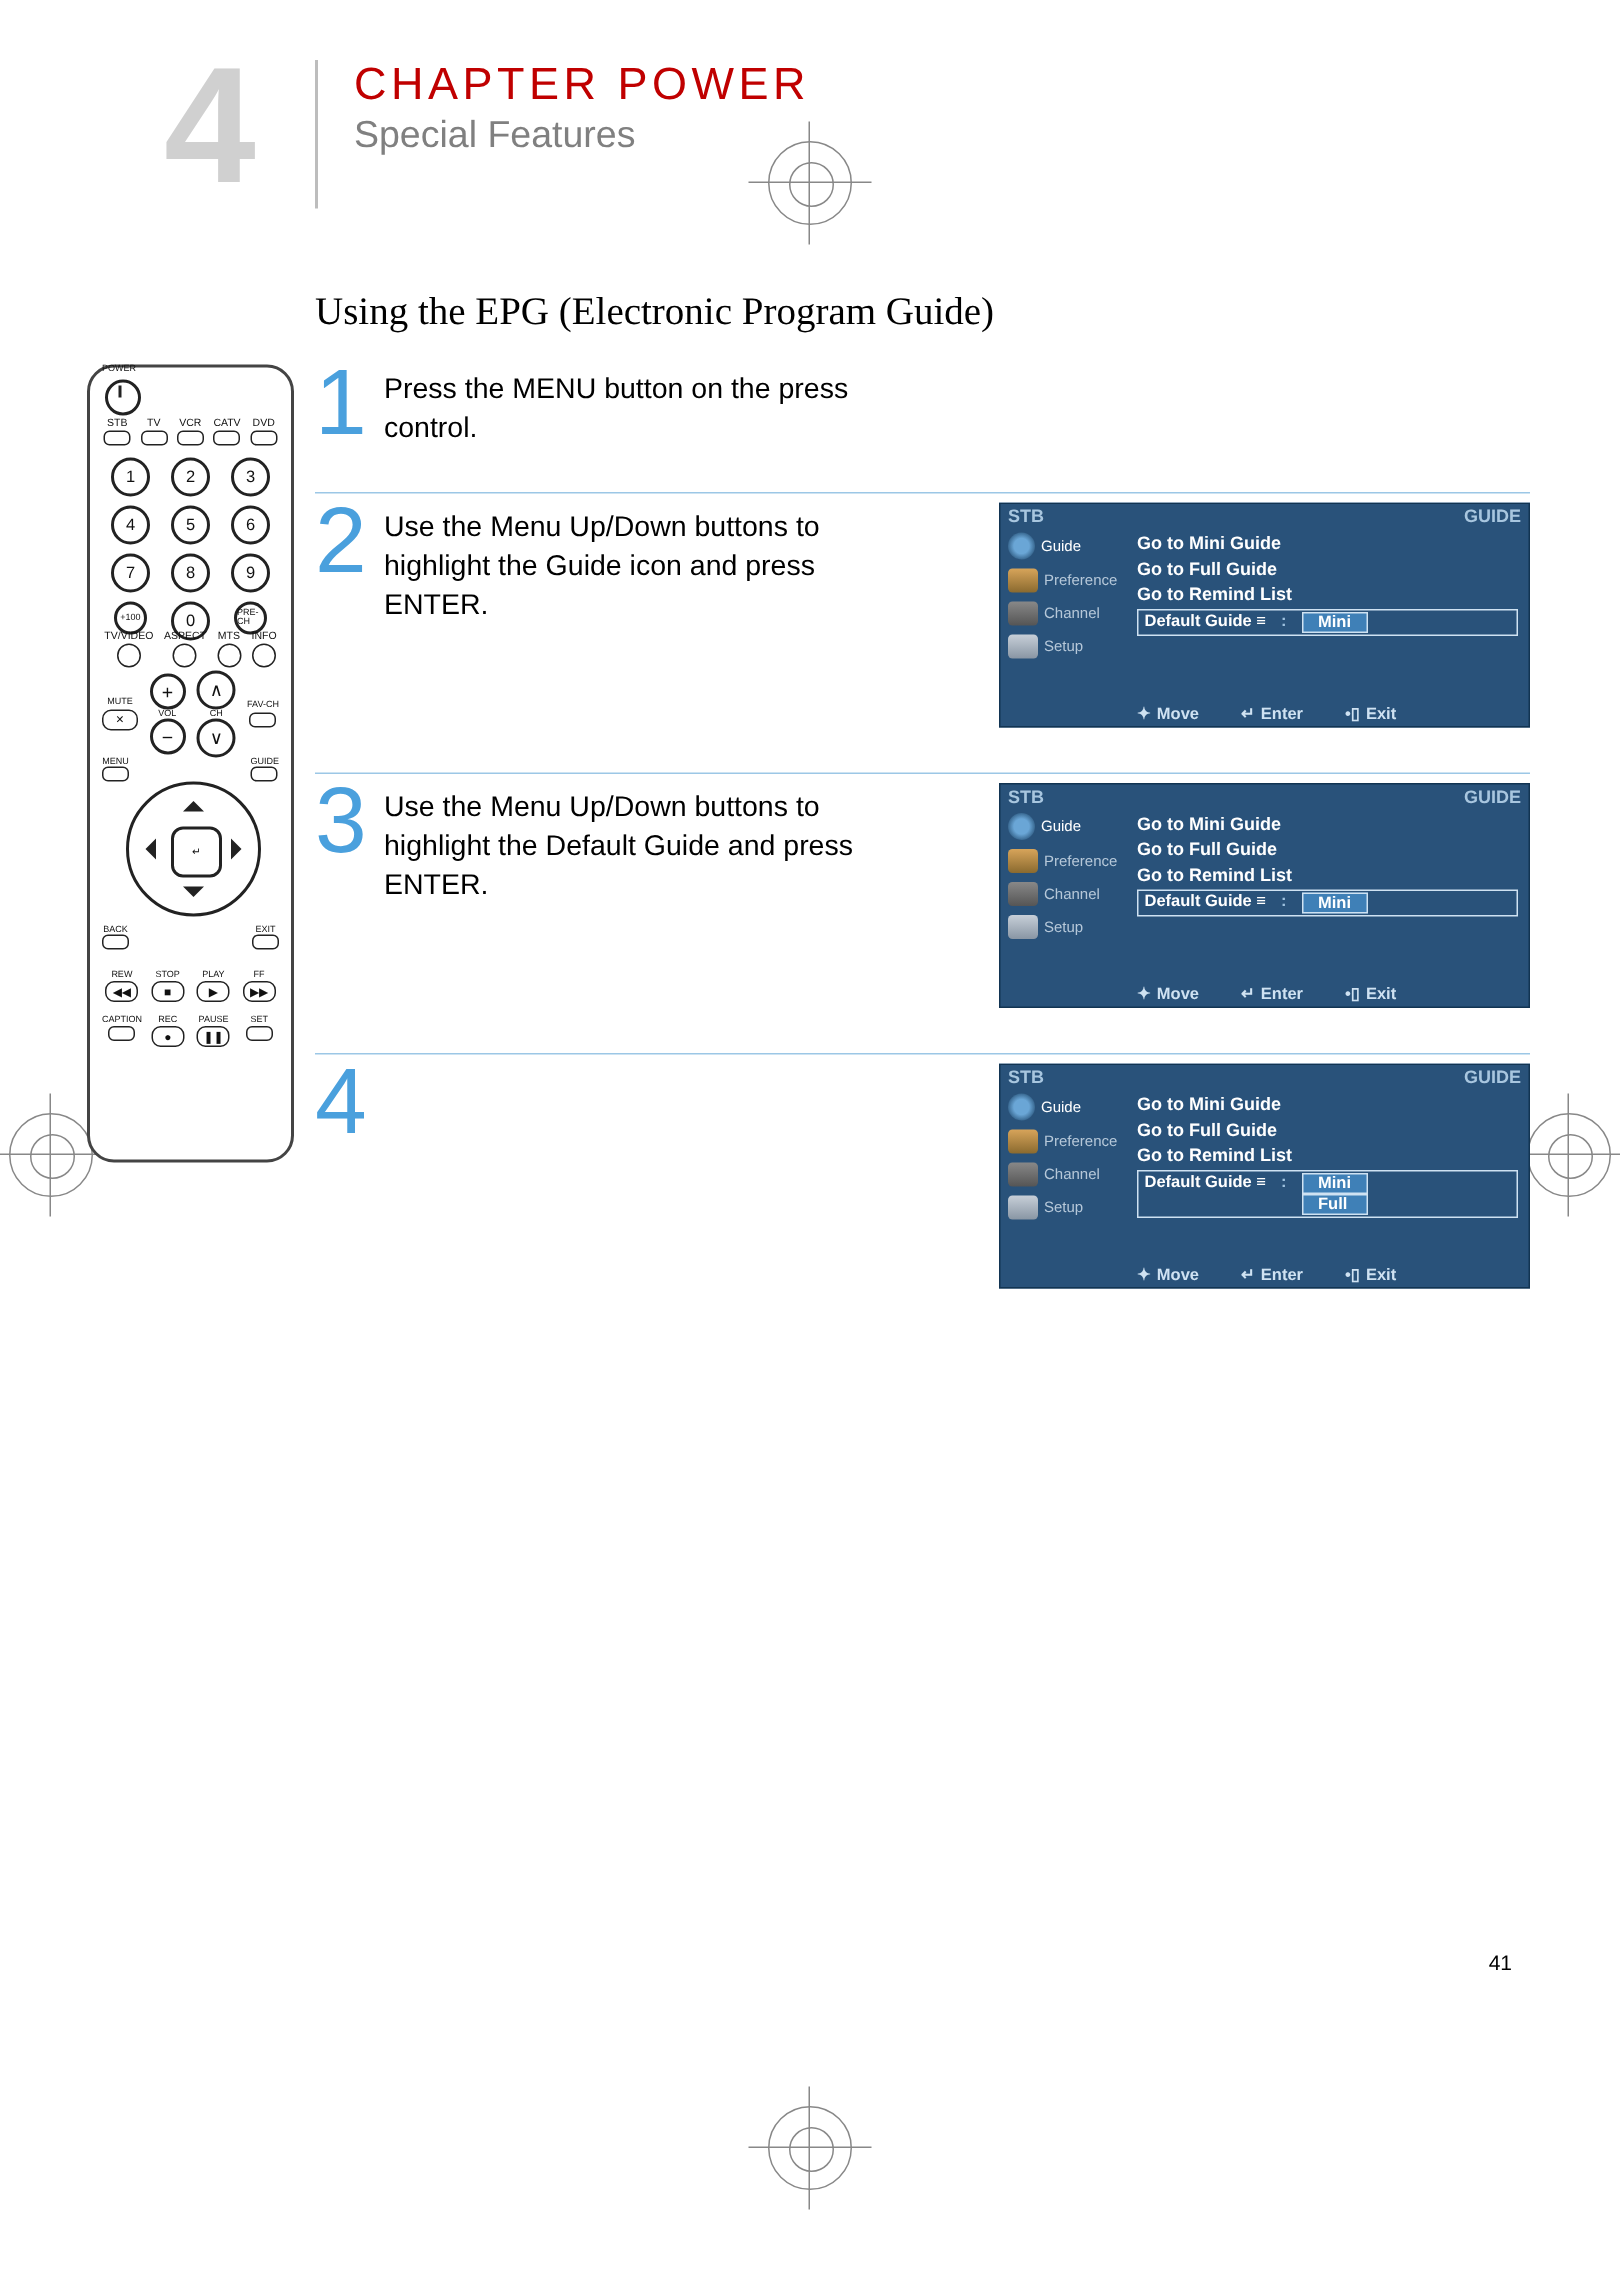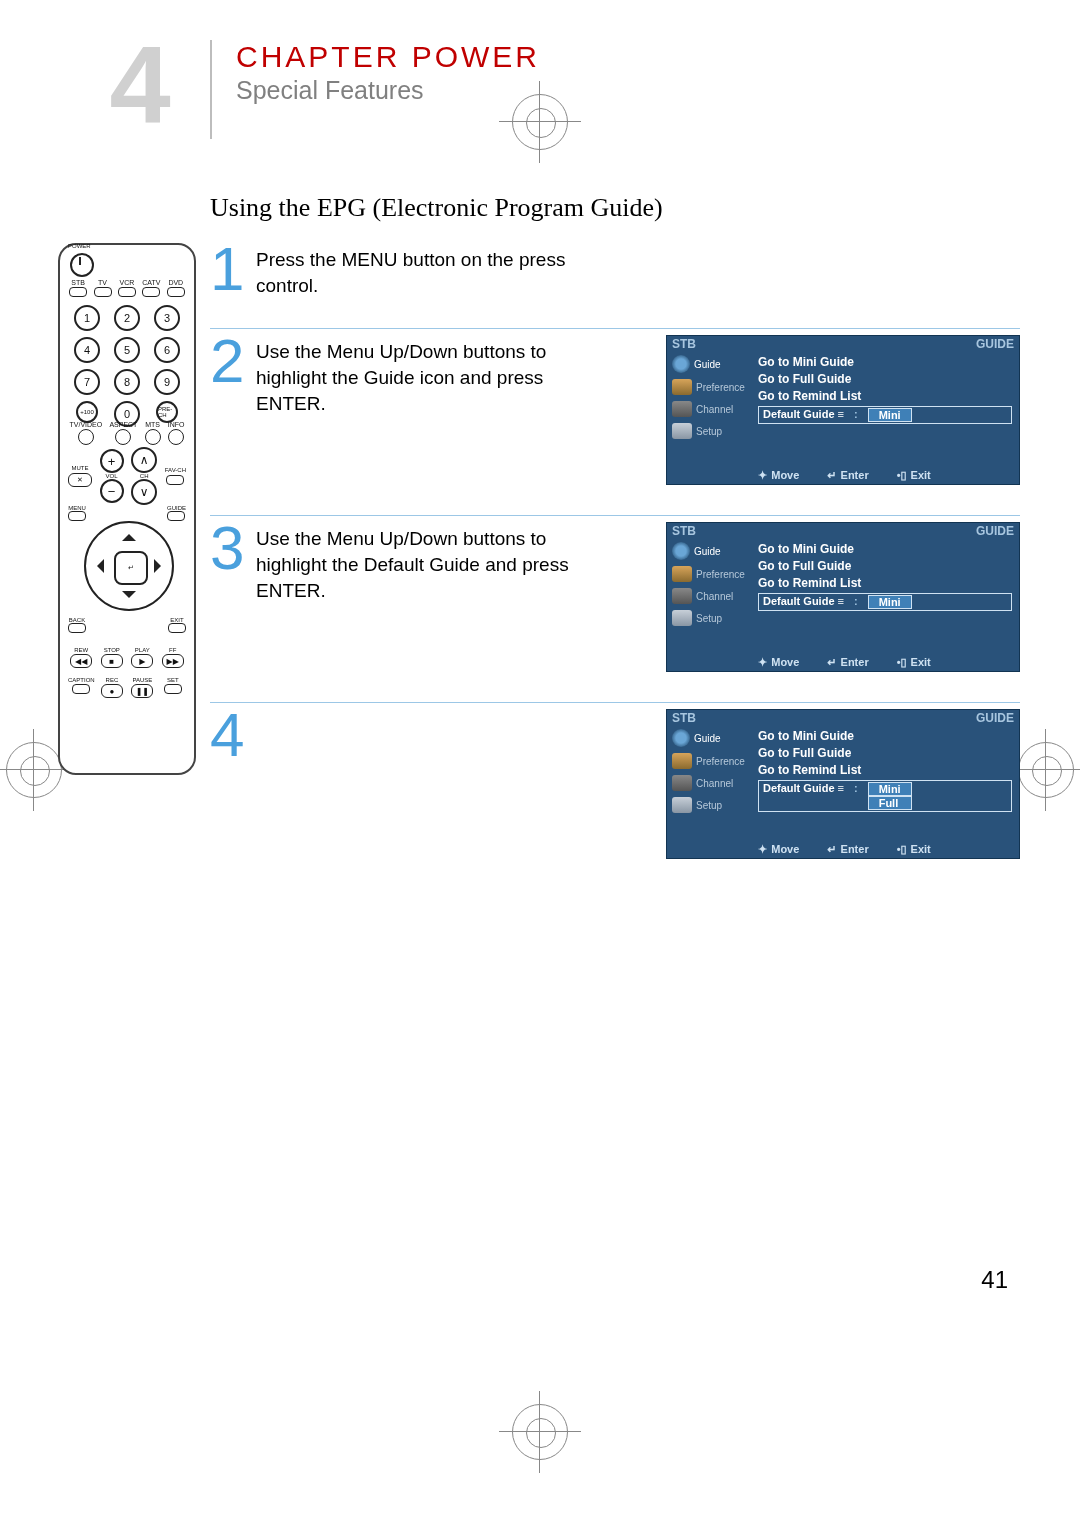--- a/index.html
+++ b/index.html
@@ -197,23 +197,23 @@
   .osd-foot {
     position: absolute;
     bottom: 3px; left: 92px; right: 8px;
     display: flex; gap: 28px;
     color: #cfe2f2; font-size: 11px; font-weight: bold; text-align: right;
   }
   .osd-foot .icn { margin-right: 4px; }
 
   .page-num {
     position: absolute;
-    bottom: 274px;
+    bottom: 252px;
     right: 72px;
-    font-size: 24px;
+    font-size: 14px;
   }
 
   
   .remote {
     width: 134px;
     height: 528px;
     border: 2px solid #444;
     border-radius: 18px;
     position: relative;
     background: #fff;

